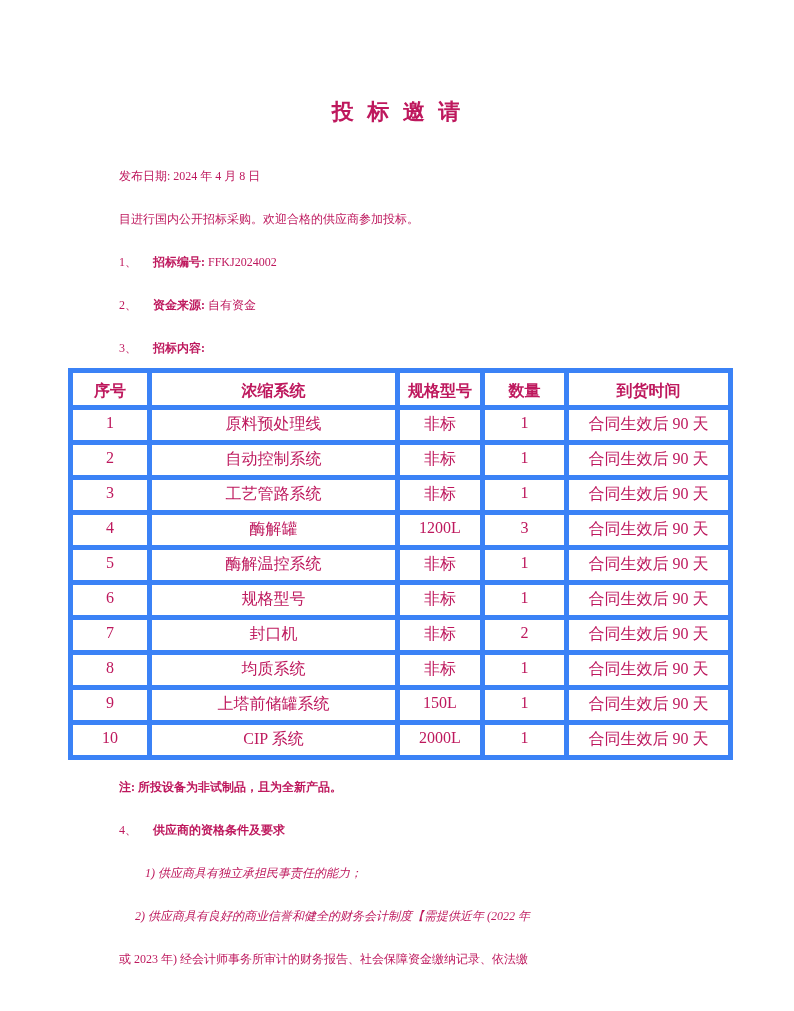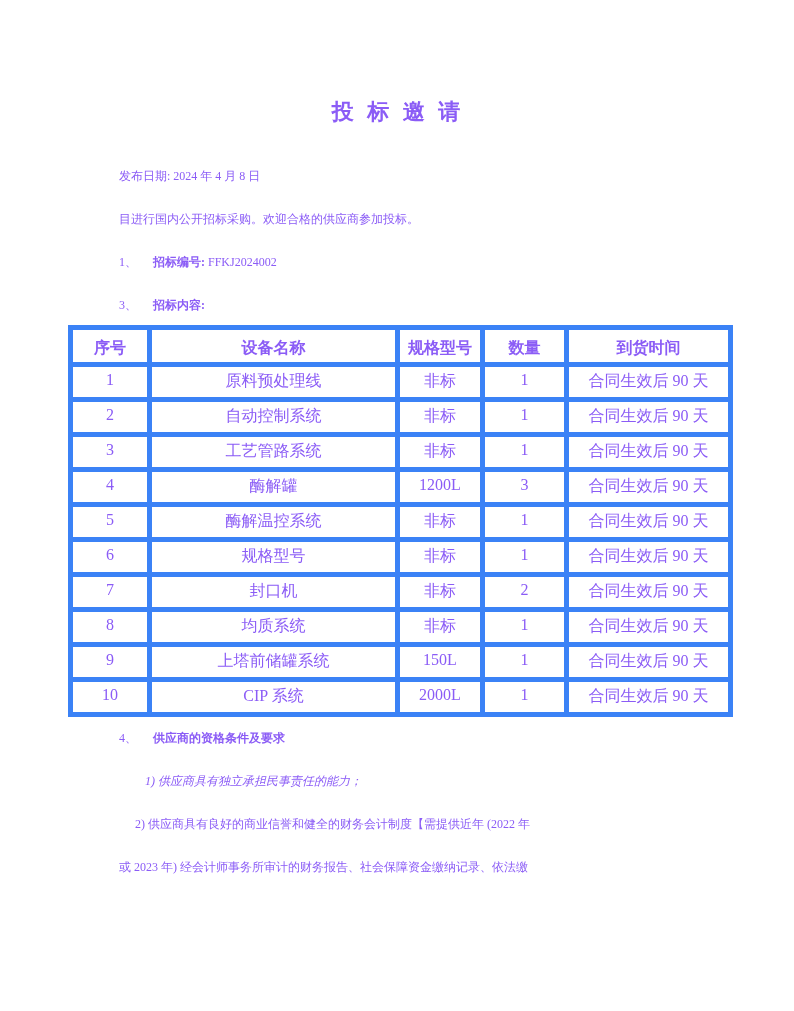--- a/index.html
+++ b/index.html
@@ -1,21 +1,21 @@
 <!DOCTYPE html>
 <html><head>
 <meta charset="utf-8">
 <style>
   html,body{margin:0;padding:0;background:#ffffff;}
   .page{
     position:relative;
     width:794px;height:1011px;
     box-sizing:border-box;
     background:#ffffff;
-    color:#8b5cf6;
+    color:#be185d;
     font-family:"Liberation Serif","DejaVu Serif",serif;
     padding-left:68px;padding-right:66px;
     overflow:hidden;
   }
   .title{
     margin:90px 0 22px 0;
     font-size:22px;
     font-weight:bold;
     text-align:center;
     letter-spacing:4px;
@@ -27,21 +27,21 @@
     line-height:43px;
     white-space:nowrap;
   }
   .b{font-weight:bold;}
   .num{display:inline-block;min-width:26px;margin-right:8px;}
   .underlined{
     border-bottom:1px solid #000;
     padding:0 16px 2px 14px;
   }
   .sub1{text-indent:26px;font-style:italic;}
-  .sub2{text-indent:16px;}
+  .sub2{text-indent:16px;font-style:italic;}
   table.equip{
     width:660px;
     margin:-2px 0 0 0;
     border-collapse:collapse;
     table-layout:fixed;
   }
   table.equip th, table.equip td{
     border:5px solid #3b82f6;
     box-sizing:border-box;
     font-size:16px;
@@ -61,35 +61,36 @@
 
   <h1 class="title">投 标 邀 请</h1>
 
   <p class="line">发布日期: 2024 年 4 月 8 日</p>
 
 
   <p class="line">目进行国内公开招标采购。欢迎合格的供应商参加投标。</p>
 
   <p class="line"><span class="num">1、</span><span class="b">招标编号: </span><span>FFKJ2024002</span></p>
 
+  <p class="line"><span class="num">2、</span><span class="b">资金来源: </span><span>自有资金</span></p>
 
   <p class="line"><span class="num">3、</span><span class="b">招标内容: </span></p>
 
   <table class="equip">
     <colgroup>
       <col style="width:79px">
         <col style="width:248px">
         <col style="width:85px">
         <col style="width:84px">
         <col style="width:164px">
     </colgroup>
     <thead>
       <tr>
         <th>序号</th>
-        <th>设备名称</th>
+        <th>浓缩系统</th>
         <th>规格型号</th>
         <th>数量</th>
         <th>到货时间</th>
       </tr>
     </thead>
     <tbody id="equip-body">
         <tr>
           <td>1</td>
           <td>原料预处理线</td>
           <td>非标</td>
@@ -155,20 +156,21 @@
         <tr>
           <td>10</td>
           <td>CIP 系统</td>
           <td>2000L</td>
           <td>1</td>
           <td>合同生效后 90 天</td>
         </tr>
       </tbody>
   </table>
 
+  <p class="line note">注: 所投设备为非试制品，且为全新产品。</p>
 
   <p class="line"><span class="num">4、</span><span class="b">供应商的资格条件及要求</span></p>
 
   <p class="line sub1">1) 供应商具有独立承担民事责任的能力；</p>
 
   <p class="line sub2">2) 供应商具有良好的商业信誉和健全的财务会计制度【需提供近年 (2022 年</p>
 
   <p class="line">或 2023 年) 经会计师事务所审计的财务报告、社会保障资金缴纳记录、依法缴</p>
 
 </div>

